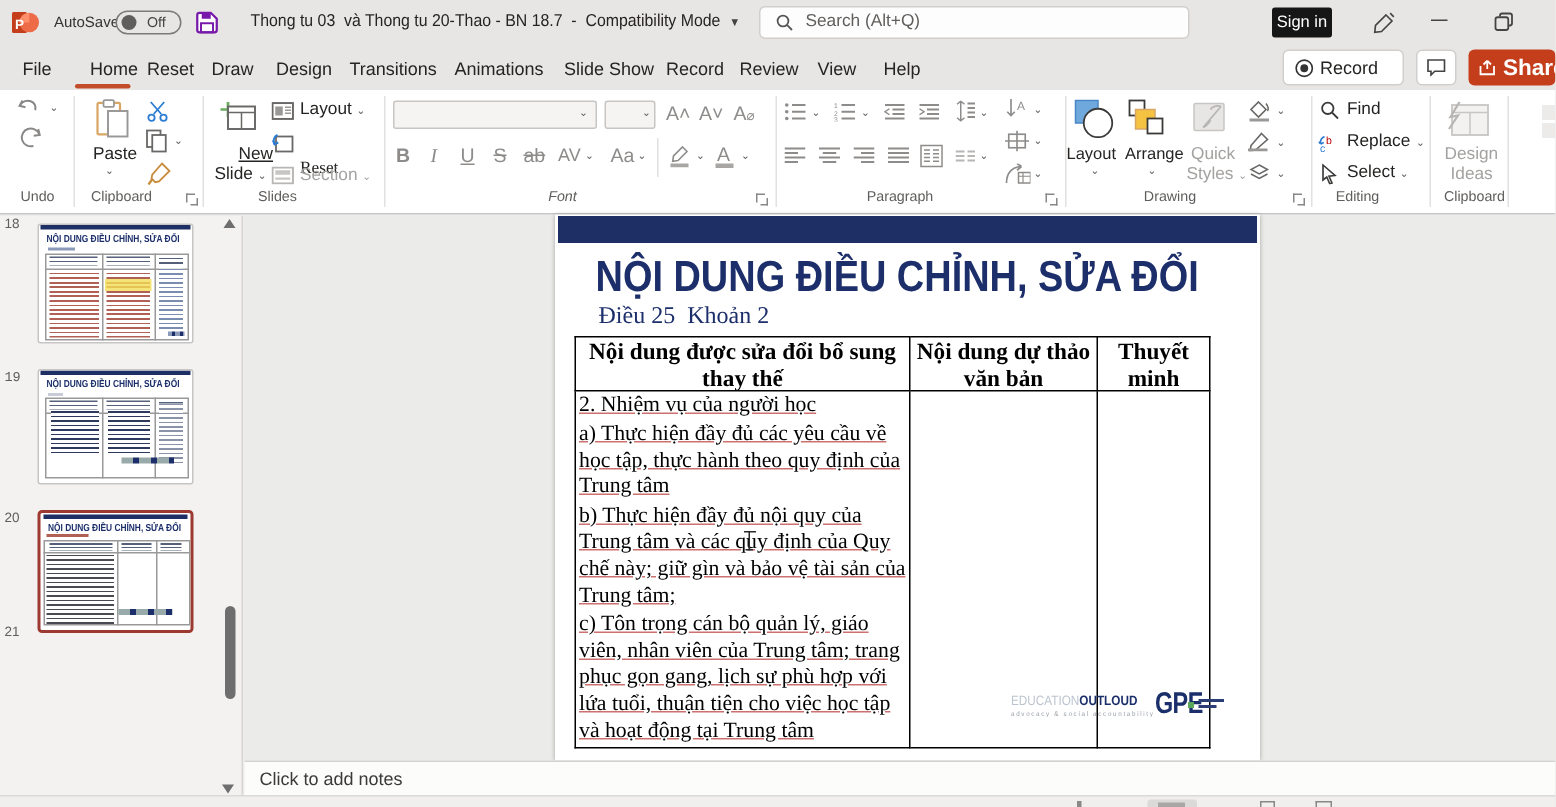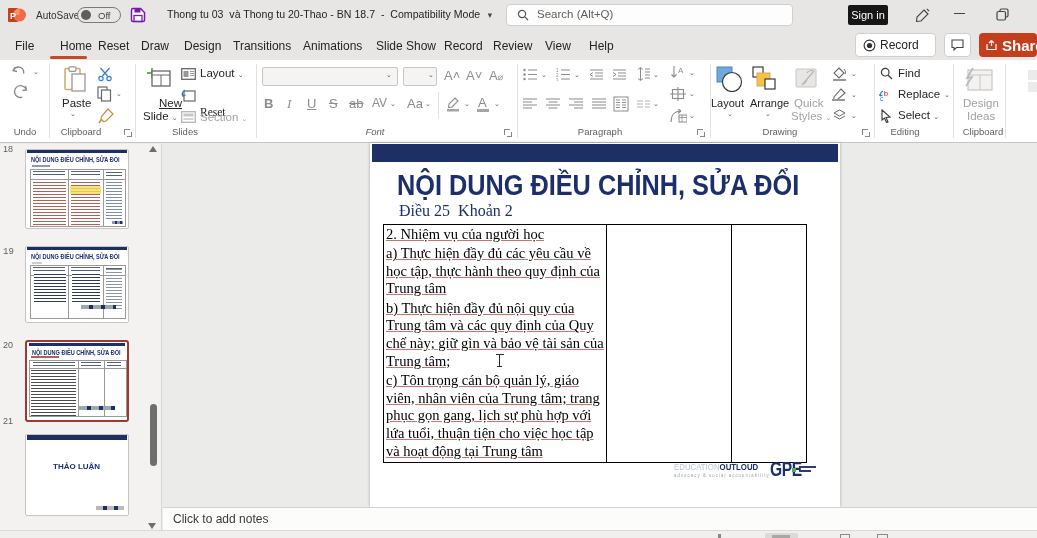--- a/index.html
+++ b/index.html
@@ -397,43 +397,49 @@
       <div class="abs" style="left:51px;top:18px;width:1px;height:57px;background:#999;"></div>
       <div class="abs" style="left:77px;top:18px;width:1px;height:57px;background:#999;"></div>
       <div class="abs" style="left:2px;top:26px;width:98px;height:1px;background:#999;"></div>
       <div class="abs" style="left:6px;top:20px;width:42px;height:5px;background:repeating-linear-gradient(#55607a 0 1px,#fff 1px 2.5px);"></div>
       <div class="abs" style="left:54px;top:20px;width:20px;height:5px;background:repeating-linear-gradient(#55607a 0 1px,#fff 1px 2.5px);"></div>
       <div class="abs" style="left:80px;top:20px;width:14px;height:5px;background:repeating-linear-gradient(#55607a 0 1px,#fff 1px 2.5px);"></div>
       <div class="abs" style="left:4px;top:28px;width:45px;height:46px;background:repeating-linear-gradient(#4a4a52 0 1px,#fff 1px 3px);"></div>
       <div class="abs" style="left:52px;top:64px;width:36px;height:4px;background:repeating-linear-gradient(90deg,#9aa 0 8px,#1c2f6b 8px 12px);"></div>
     </div>
     <span class="thumbnum" style="top:272px;">21</span>
-    <div class="thumb" style="top:290px;height:82px;">
-      <div class="tbar" style="height:5px;"></div>
-      <div class="abs" style="left:27px;top:27px;font-size:8px;font-weight:bold;color:#1c2f6b;">THẢO LUẬN</div>
-      <div class="abs" style="left:70px;top:71px;width:28px;height:4px;background:repeating-linear-gradient(90deg,#bbb 0 7px,#1c2f6b 7px 11px);"></div>
-    </div>
 
     <div class="abs" style="left:150px;top:260px;width:7px;height:62px;background:#6e6e6e;border-radius:3.5px;"></div>
     <div class="abs" style="left:149px;top:1.5px;width:0;height:0;border-left:4.5px solid transparent;border-right:4.5px solid transparent;border-bottom:6px solid #6e6e6e;"></div>
     <div class="abs" style="left:148px;top:379px;width:0;height:0;border-left:4.5px solid transparent;border-right:4.5px solid transparent;border-top:6px solid #6e6e6e;"></div>
   </div>
   <div class="abs" id="canvas"></div>
 
   <div class="abs" id="slide">
     <div class="abs" id="bluebar"></div>
     <div class="abs" id="slidetitle">NỘI DUNG ĐIỀU CHỈNH, SỬA ĐỔI</div>
     <div class="abs" id="subtitle">Điều 25&nbsp; Khoản 2</div>
     <table class="sl">
       <colgroup>
         <col style="width:223px">
         <col style="width:125px">
         <col style="width:75px">
       </colgroup>
       <tbody>
+        <tr style="height:36px">
+        <td class="hdr">
+            <div>Nội dung được sửa đổi bổ sung thay thế</div>
+          </td>
+        <td class="hdr">
+            <div>Nội dung dự thảo văn bản</div>
+          </td>
+        <td class="hdr">
+            <div>Thuyết minh</div>
+          </td>
+      </tr>
       <tr style="height:236px">
         <td class="bodycell">
           <p><u>2. Nhiệm vụ của người học</u></p>
           <p><u>a) Thực hiện đầy đủ các yêu cầu về học tập, thực hành theo quy định của Trung tâm</u></p>
           <p><u>b) Thực hiện đầy đủ nội quy của Trung tâm và các quy định của Quy chế này; giữ gìn và bảo vệ tài sản của Trung tâm;</u></p>
           <p><u>c) Tôn trọng cán bộ quản lý, giáo viên, nhân viên của Trung tâm; trang phục gọn gang, lịch sự phù hợp với lứa tuổi, thuận tiện cho việc học tập và hoạt động tại Trung tâm</u></p>
         </td>
         <td></td>
         <td></td>
       </tr>

